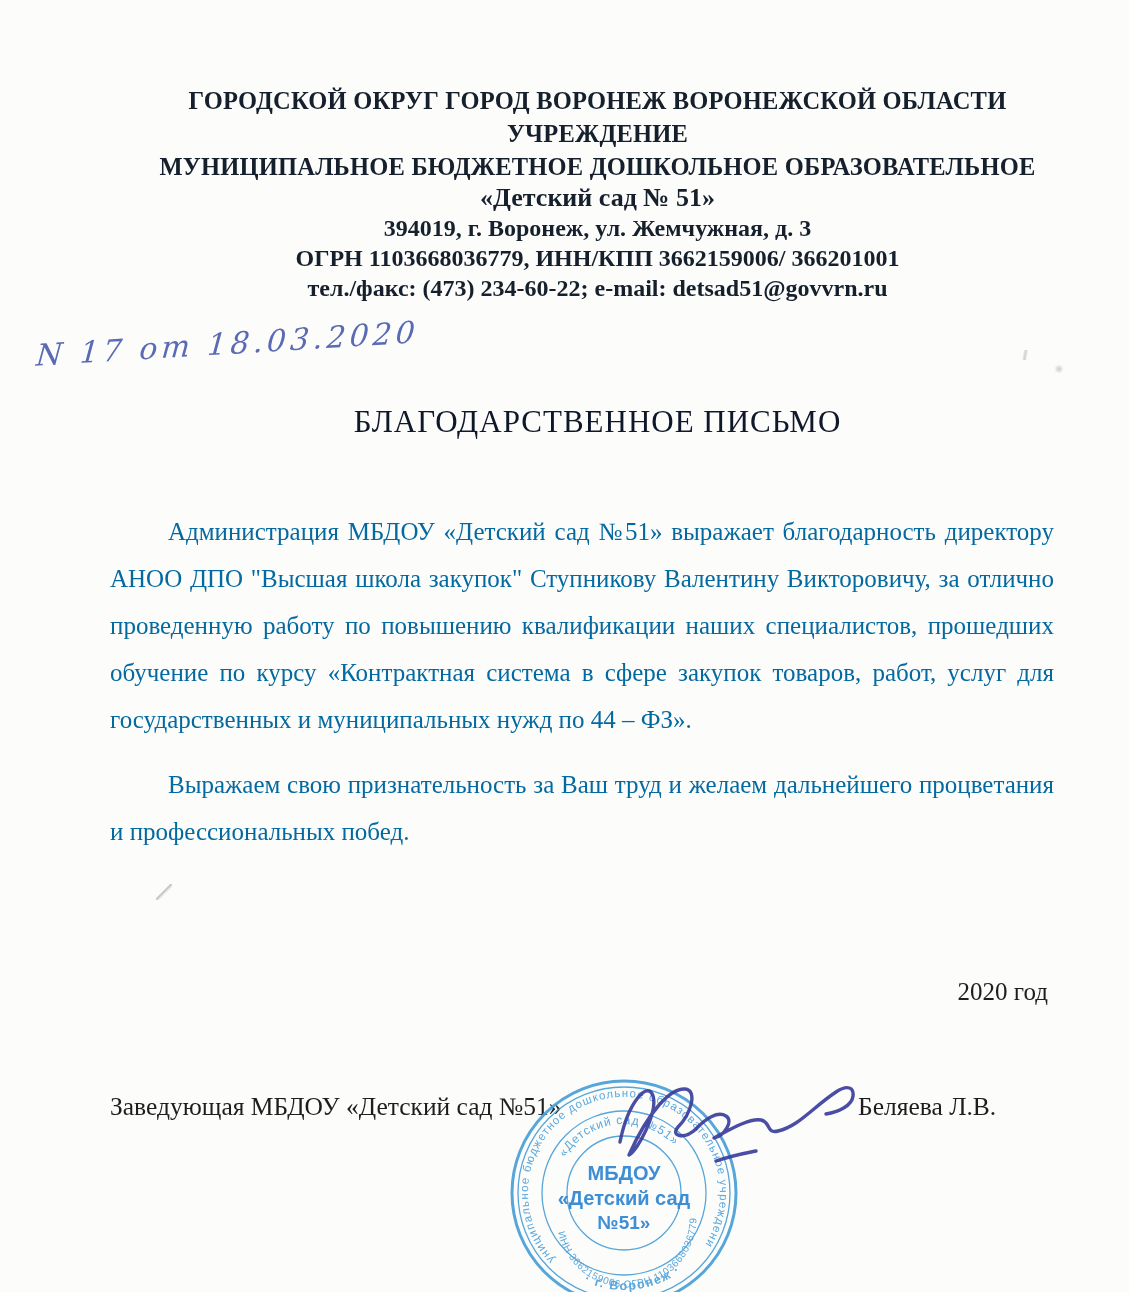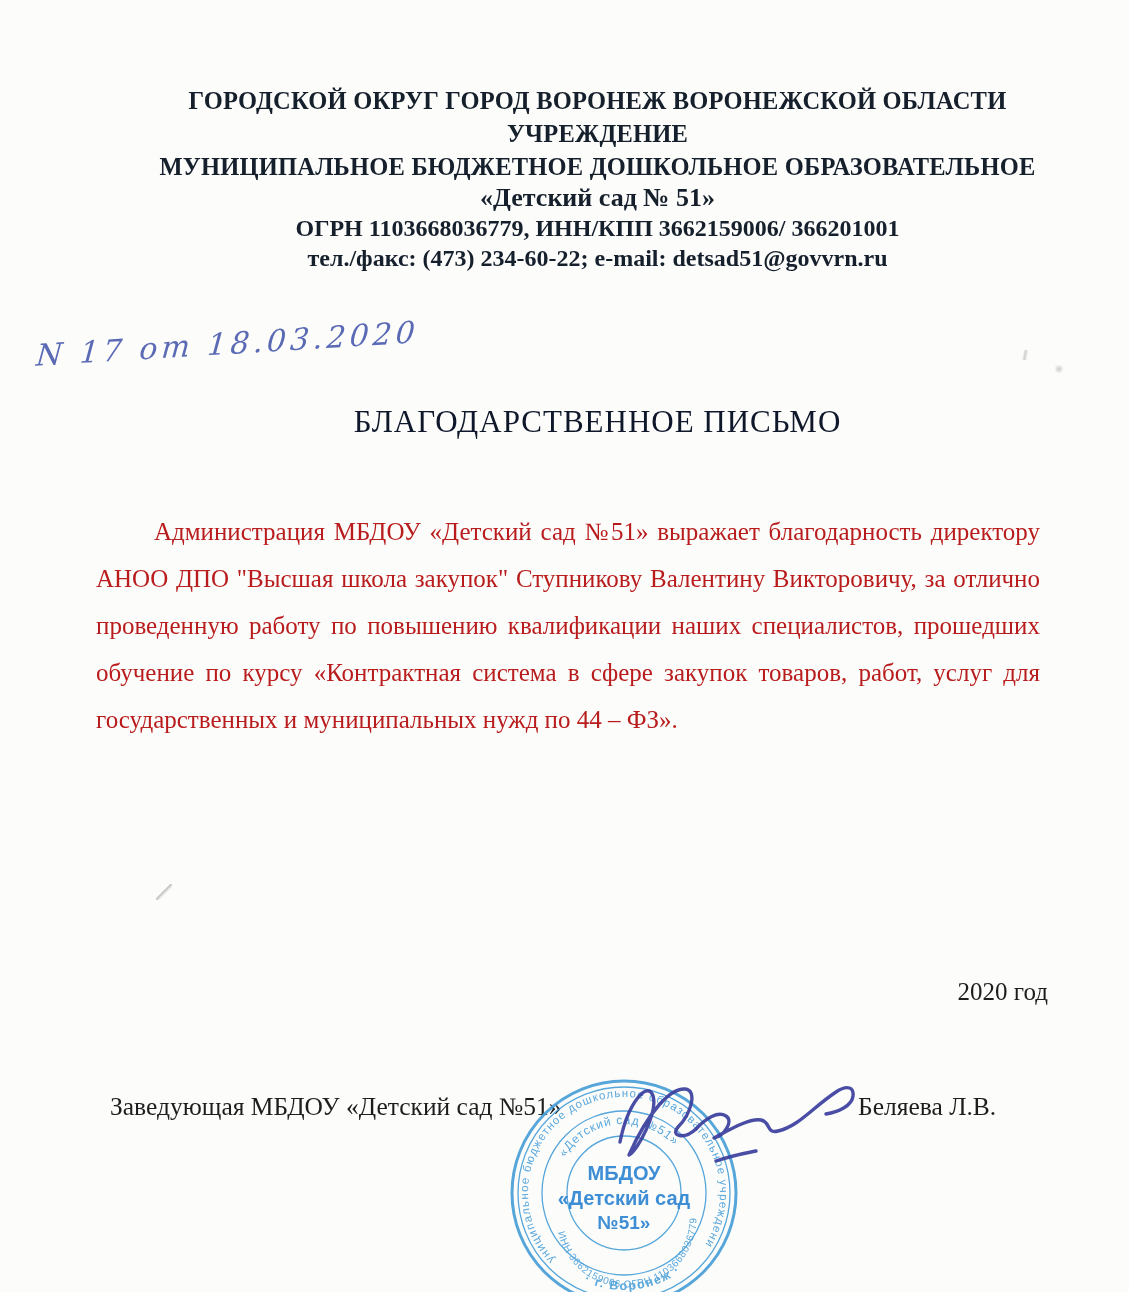--- a/index.html
+++ b/index.html
@@ -24,22 +24,22 @@
     transform:rotate(-3.5deg) skewX(-8deg);
     white-space:nowrap;
   }
   
   .title{
     position:absolute;top:404px;left:72px;right:6px;
     text-align:center;font-size:31px;letter-spacing:1px;color:#0f172a;
   }
   
   .body{
-    position:absolute;top:508px;left:96px;width:944px;
-    font-size:25px;line-height:47px;text-align:justify;color:#b91c1c;
+    position:absolute;top:508px;left:110px;width:944px;
+    font-size:25px;line-height:47px;text-align:justify;color:#0369a1;
   }
   .body p{margin:0 0 18px 0;text-indent:58px;}
   
   .year{position:absolute;top:978px;right:81px;font-size:25px;}
   .sig-pos{position:absolute;top:1092px;left:110px;font-size:25.5px;white-space:nowrap;}
   .sig-name{position:absolute;top:1092px;left:858px;font-size:25.5px;white-space:nowrap;}
   
   .stamp{
     position:absolute;left:503px;top:1072px;width:242px;height:242px;
     filter:blur(.35px);opacity:.93;
@@ -67,30 +67,32 @@
 </head>
 <body>
 
 <div class="page">
 
   <div class="header">
     <div class="h-caps">ГОРОДСКОЙ ОКРУГ ГОРОД ВОРОНЕЖ ВОРОНЕЖСКОЙ ОБЛАСТИ</div>
     <div class="h-caps">УЧРЕЖДЕНИЕ</div>
     <div class="h-caps">МУНИЦИПАЛЬНОЕ БЮДЖЕТНОЕ ДОШКОЛЬНОЕ ОБРАЗОВАТЕЛЬНОЕ</div>
     <div class="h-name">«Детский сад № 51»</div>
+    <div class="h-sub">394019, г. Воронеж, ул. Жемчужная, д. 3</div>
     <div class="h-sub">ОГРН 1103668036779, ИНН/КПП  3662159006/ 366201001</div>
     <div class="h-sub">тел./факс: (473) 234-60-22; e-mail: detsad51@govvrn.ru</div>
   </div>
 
   <div class="refnum">N 17 от 18.03.2020</div>
 
   <div class="title">БЛАГОДАРСТВЕННОЕ ПИСЬМО</div>
 
   <div class="body">
     <p>Администрация МБДОУ «Детский сад №51» выражает благодарность директору АНОО ДПО "Высшая школа закупок" Ступникову Валентину Викторовичу, за отлично проведенную работу по повышению квалификации наших специалистов, прошедших обучение по курсу «Контрактная система в сфере закупок товаров, работ, услуг для государственных и муниципальных нужд по 44 – ФЗ».</p>
+    <p>Выражаем свою признательность за Ваш труд и желаем дальнейшего процветания и профессиональных побед.</p>
   </div>
 
   <div class="year">2020 год</div>
 
   <div class="sig-pos">Заведующая МБДОУ «Детский сад №51»</div>
   <div class="sig-name">Беляева Л.В.</div>
 
   <svg class="stamp" viewBox="0 0 242 242">
     <defs>
       <path id="arcOT" d="M47.5,182.7 A96,96 0 1 1 194.5,182.7"></path>

